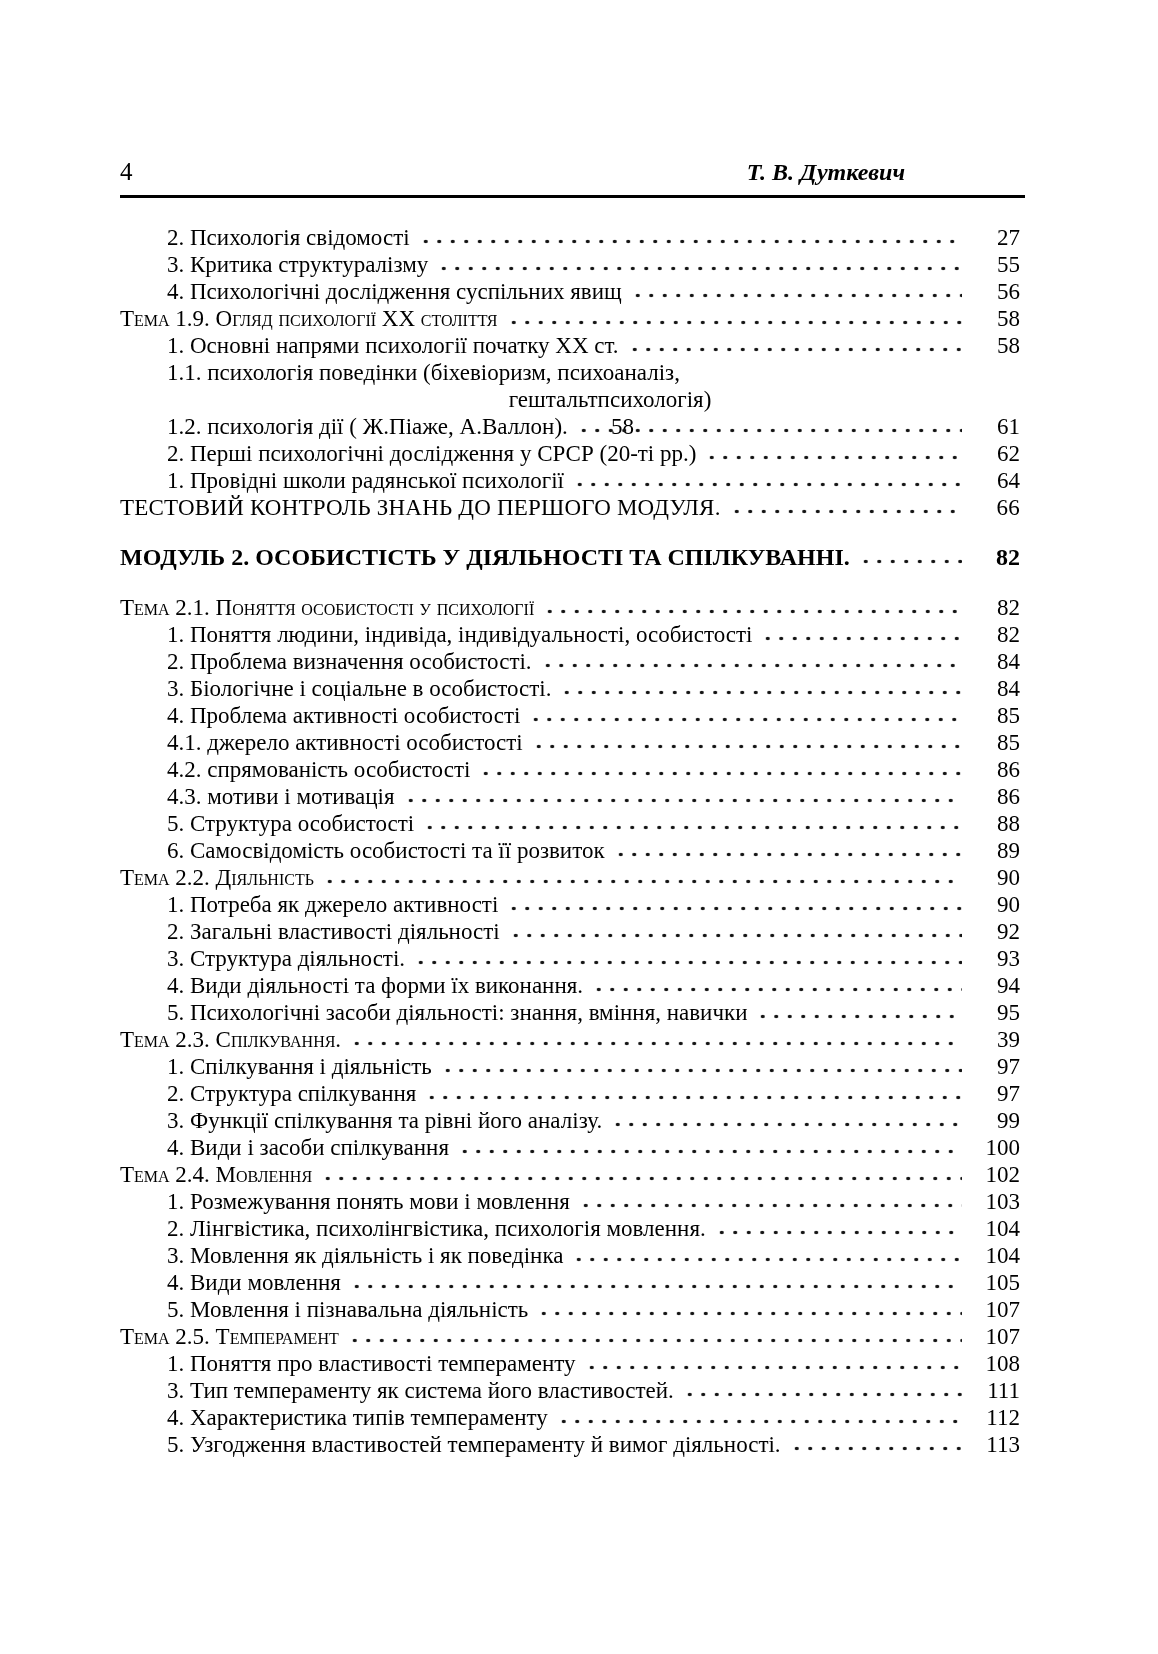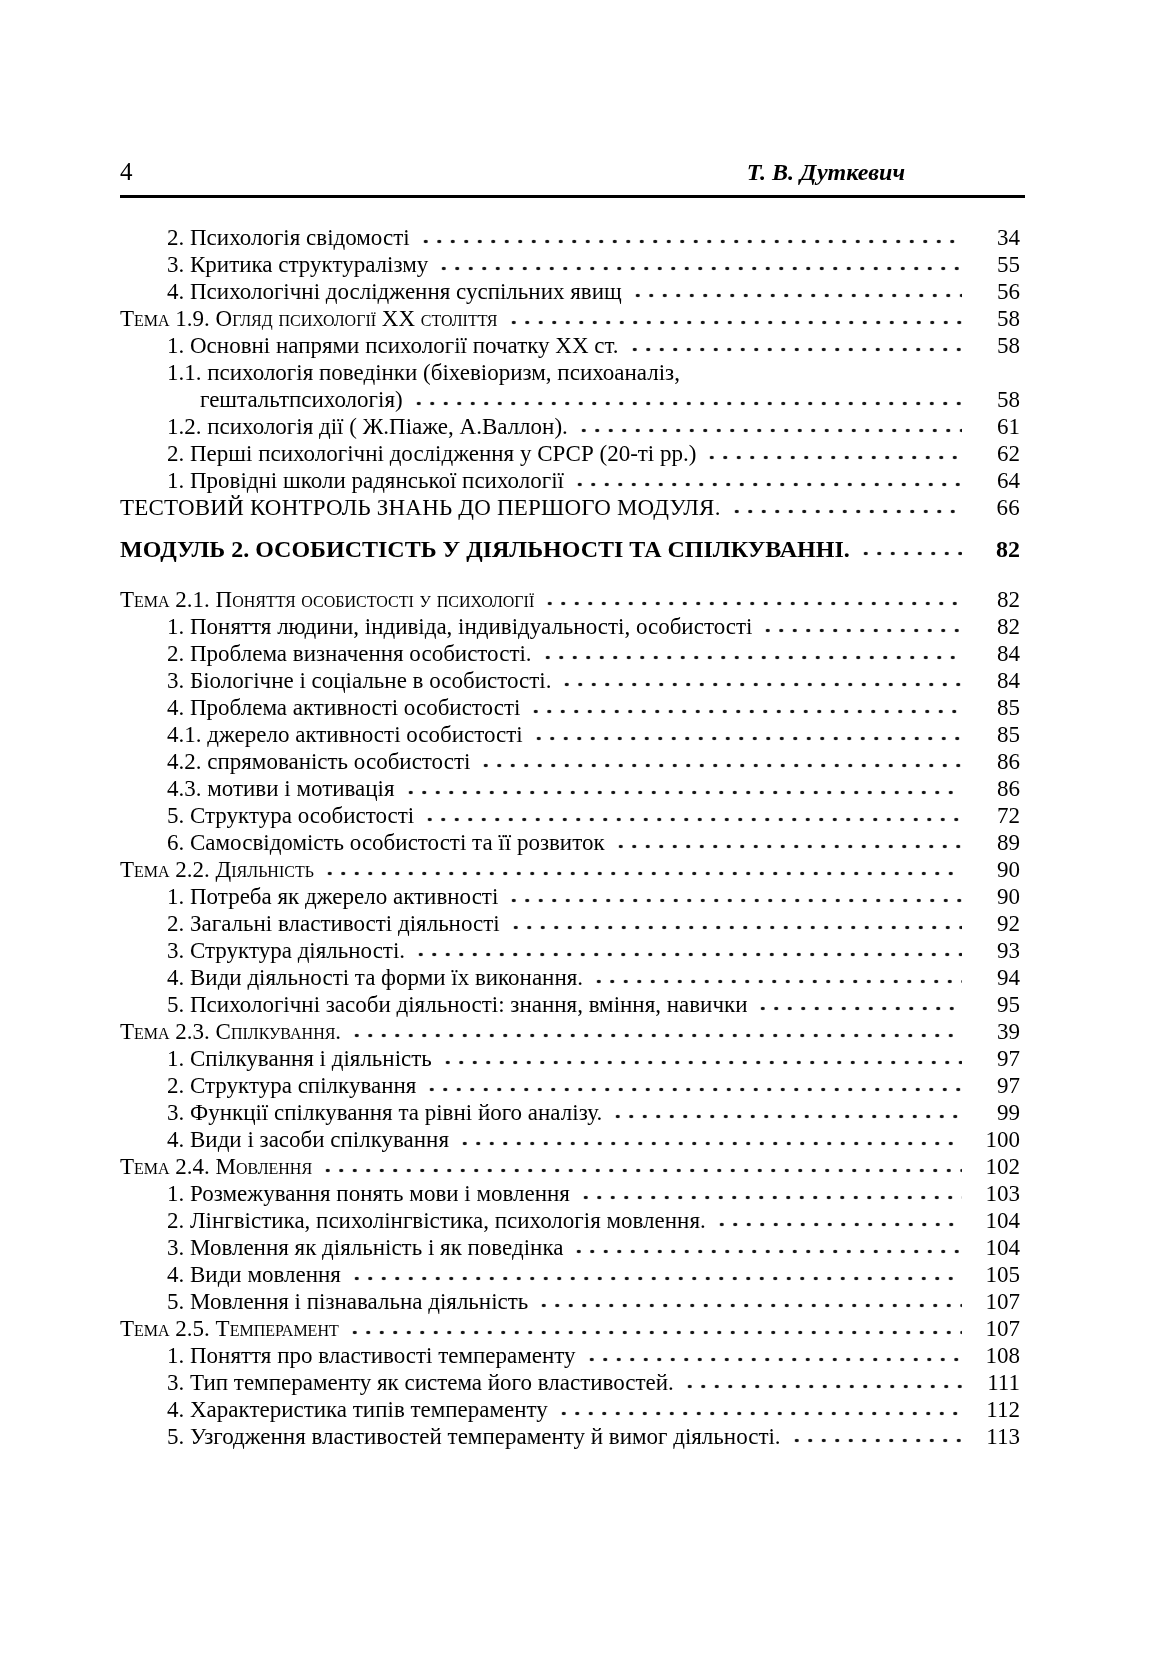--- a/index.html
+++ b/index.html
@@ -69,48 +69,48 @@
     background-position: left calc(100% - 7px);
   }
   .toc-row .pagenum {
     flex: 0 0 auto;
     min-width: 48px;
     text-align: right;
   }
 
   .lvl0 { padding-left: 0; }
   .lvl1 { padding-left: 47px; }
-  .lvl2 { padding-left: 80px; }
+  .lvl2 { padding-left: 80px; flex-direction: column; }
 
   .style-smallcaps .entry-text { font-variant: small-caps; }
   .style-caps { letter-spacing: 0.2px; }
   .style-module {
     font-weight: bold;
     font-size: 24px;
-    margin-top: 15px;
+    margin-top: 23px;
     margin-bottom: 23px;
   }
   .style-module .pagenum { font-weight: bold; }
 </style>
 </head>
 <body>
 
 <div class="page">
 
   <header class="running-header">
     <span class="folio">4</span>
     <span class="header-title">Т. В. Дуткевич</span>
     <span class="folio spacer"></span>
   </header>
 
   <main class="toc" id="toc">
       <div class="toc-row lvl1 style-plain">
       <span class="entry-text">2. Психологія свідомості</span>
       <span class="leader"></span>
-      <span class="pagenum">34</span>
+      <span class="pagenum">27</span>
     </div>
       <div class="toc-row lvl1 style-plain">
       <span class="entry-text">3. Критика структуралізму</span>
       <span class="leader"></span>
       <span class="pagenum">55</span>
     </div>
       <div class="toc-row lvl1 style-plain">
       <span class="entry-text">4. Психологічні дослідження суспільних явищ</span>
       <span class="leader"></span>
       <span class="pagenum">56</span>
@@ -195,21 +195,21 @@
       <span class="pagenum">86</span>
     </div>
       <div class="toc-row lvl1 style-plain">
       <span class="entry-text">4.3. мотиви і мотивація</span>
       <span class="leader"></span>
       <span class="pagenum">86</span>
     </div>
       <div class="toc-row lvl1 style-plain">
       <span class="entry-text">5. Структура особистості</span>
       <span class="leader"></span>
-      <span class="pagenum">72</span>
+      <span class="pagenum">88</span>
     </div>
       <div class="toc-row lvl1 style-plain">
       <span class="entry-text">6. Самосвідомість особистості та її розвиток</span>
       <span class="leader"></span>
       <span class="pagenum">89</span>
     </div>
       <div class="toc-row lvl0 style-smallcaps">
       <span class="entry-text">Тема 2.2. Діяльність</span>
       <span class="leader"></span>
       <span class="pagenum">90</span>

